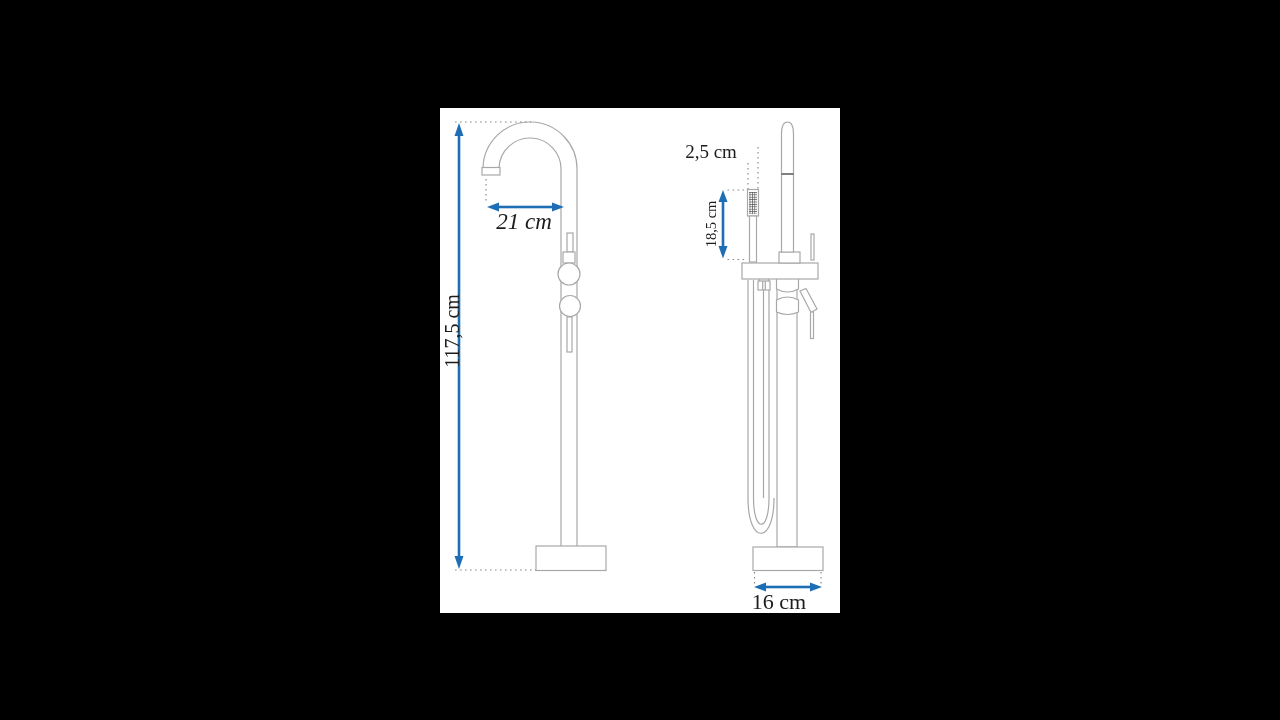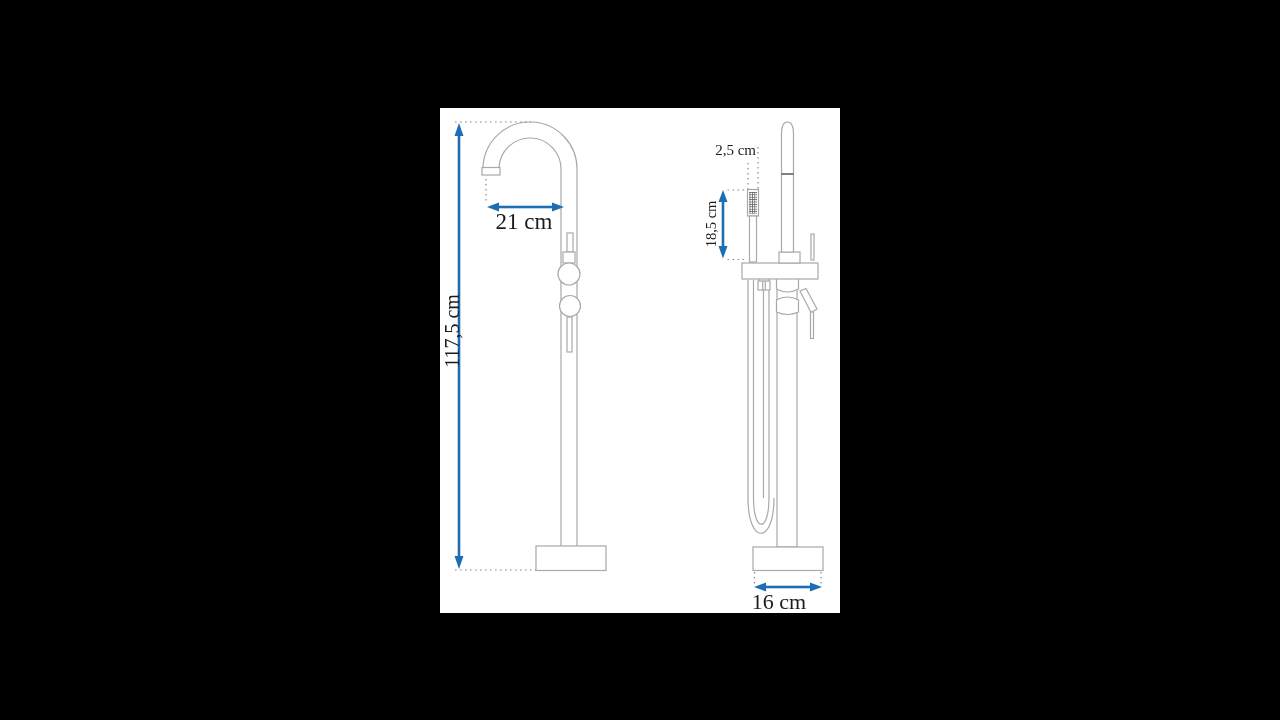--- a/index.html
+++ b/index.html
@@ -3,22 +3,22 @@
 <meta charset="utf-8">
 <style>
   html,body{margin:0;padding:0;background:#000;}
   .stage{position:relative;width:1280px;height:720px;background:#000;overflow:hidden;
          font-family:"Liberation Serif","DejaVu Serif",serif;}
   .panel{position:absolute;left:440px;top:108px;width:400px;height:505px;background:#fff;overflow:hidden;}
   .panel svg{position:absolute;left:0;top:0;}
   .dim-label{position:absolute;color:#1c1c1c;text-align:center;white-space:nowrap;line-height:1.1;}
   .rot{transform:rotate(-90deg);transform-origin:center center;}
   .lab-height{left:-43px;top:212px;width:110px;height:22px;font-size:20px;}
-  .lab-reach{left:39px;top:101px;width:90px;height:26px;font-size:23px;}
-  .lab-hsw{left:226px;top:34px;width:90px;height:18px;font-size:15px;text-align:right;}
+  .lab-reach{left:39px;top:101px;width:90px;height:26px;font-size:23px;font-style:italic;}
+  .lab-hsw{left:226px;top:34px;width:90px;height:18px;font-size:19px;}
   .lab-hsl{left:242px;top:108px;width:60px;height:16px;font-size:14.5px;}
   .lab-base{left:294px;top:482px;width:90px;height:26px;font-size:22px;}
 </style>
 </head>
 <body>
 
 <div class="stage">
   <div class="panel">
 
     <svg width="400" height="505" viewBox="0 0 400 505">

